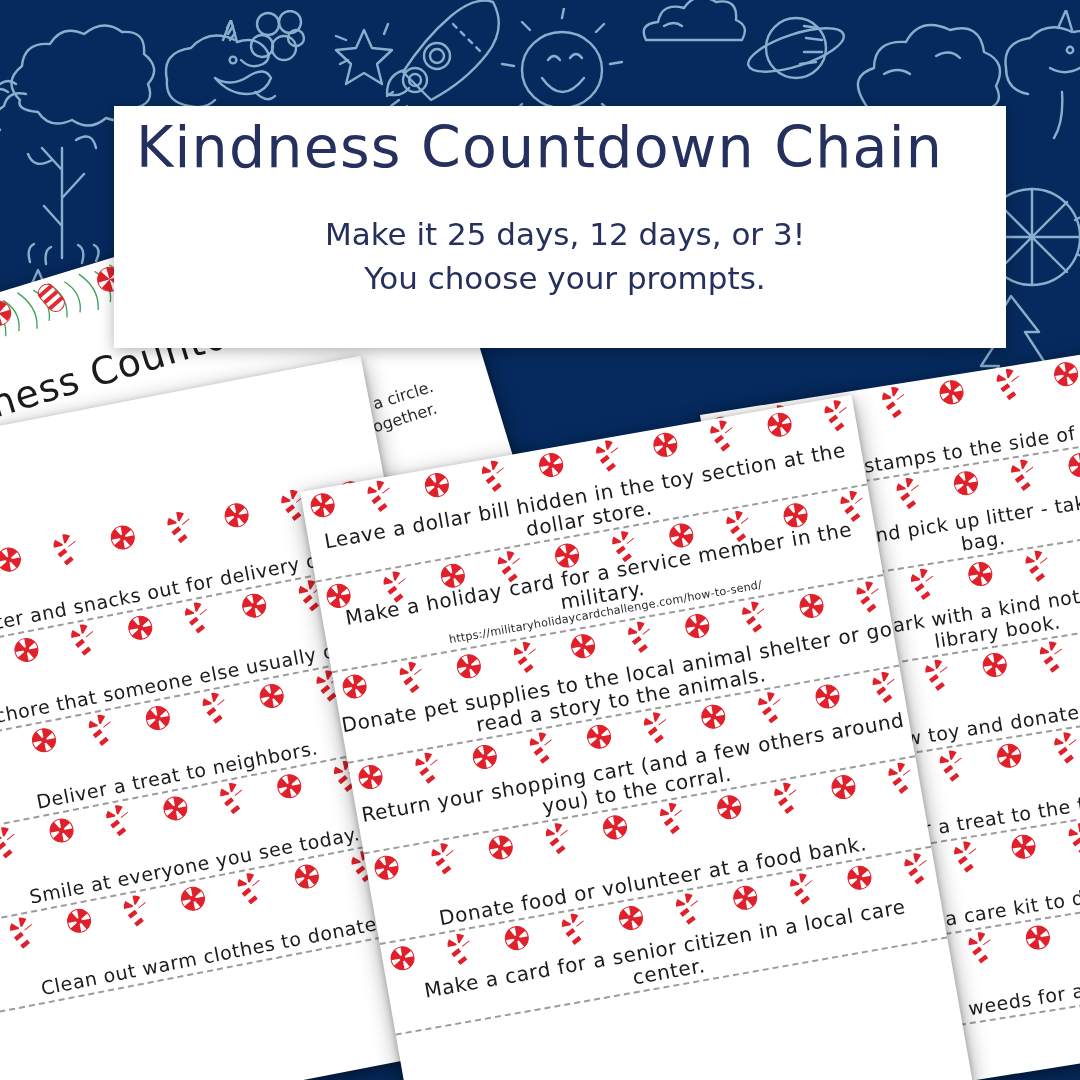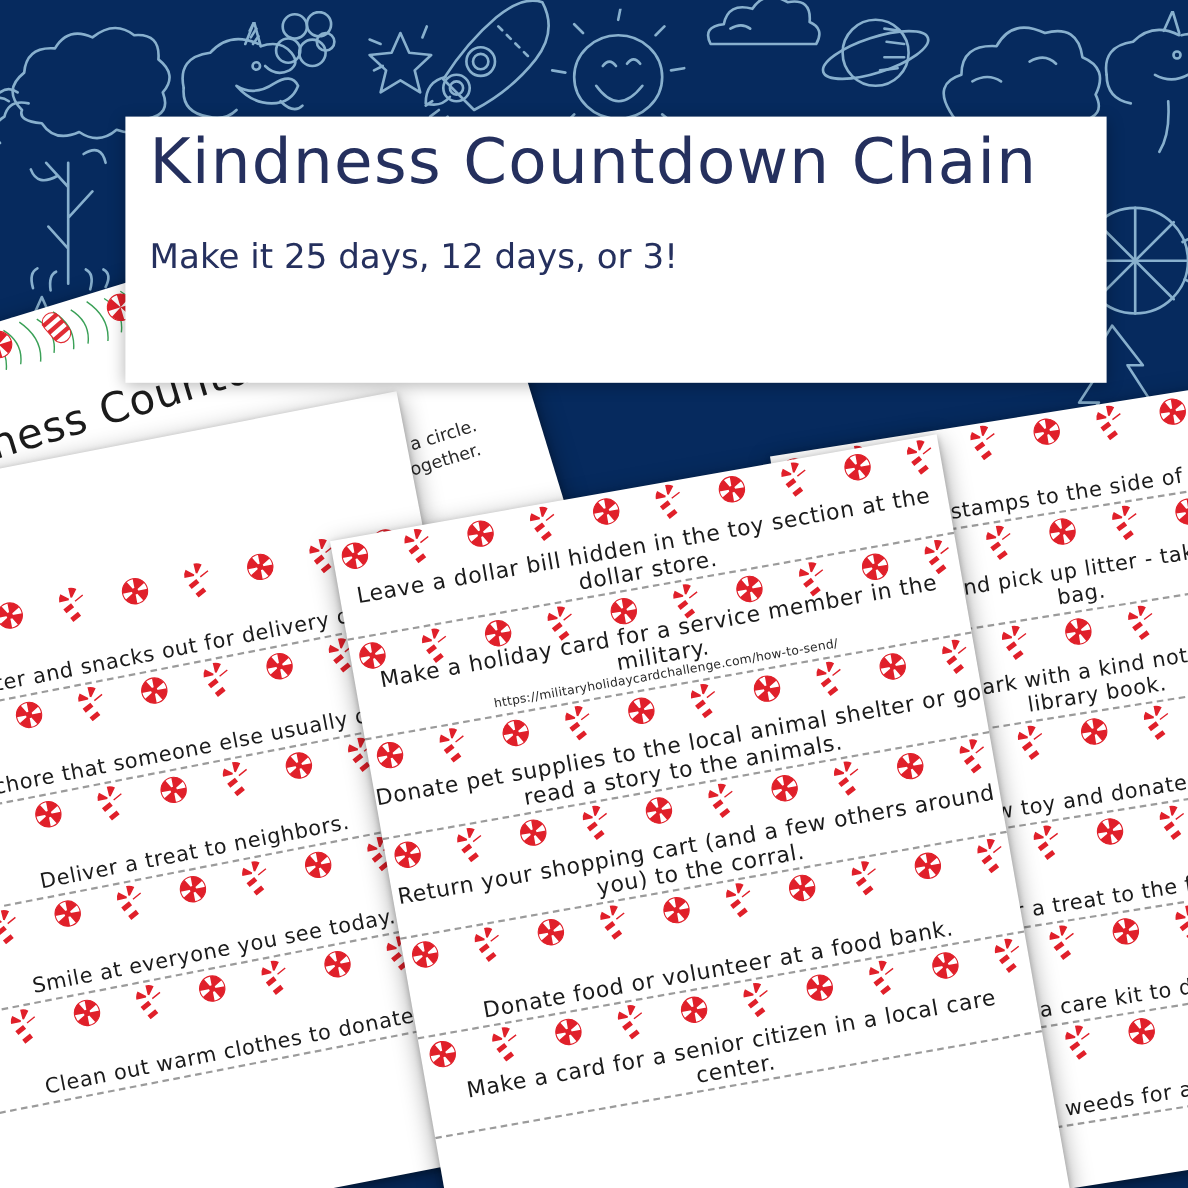--- a/index.html
+++ b/index.html
@@ -55,21 +55,21 @@
     box-shadow:0 3px 14px rgba(0,0,0,.30);
   }
   #header-title{
     position:absolute;left:22px;top:8px;width:850px;
     font-size:57px;color:#25305e;letter-spacing:1.2px;
     font-family:"DejaVu Sans", sans-serif;font-weight:400;
     white-space:nowrap;
   }
   #header-sub{
     position:absolute;left:22px;top:106px;width:858px;
-    color:#25305e;font-size:31px;line-height:1.42;
+    text-align:center;color:#25305e;font-size:31px;line-height:1.42;
     font-family:"DejaVu Sans", sans-serif;
   }
   #header-sub div{white-space:nowrap;}
 </style>
 </head>
 <body>
 
 <div id="stage">
 
   <div class="doodle-layer">
@@ -1435,16 +1435,17 @@
                    
               </div>
             </div>
       </div>
   </div>
 
   <div id="header-band">
     <div id="header-title">Kindness Countdown Chain</div>
     <div id="header-sub">
       <div>Make it 25 days, 12 days, or 3!</div>
+      <div>You choose your prompts.</div>
     </div>
   </div>
 
 </div>
 
 </body></html>

